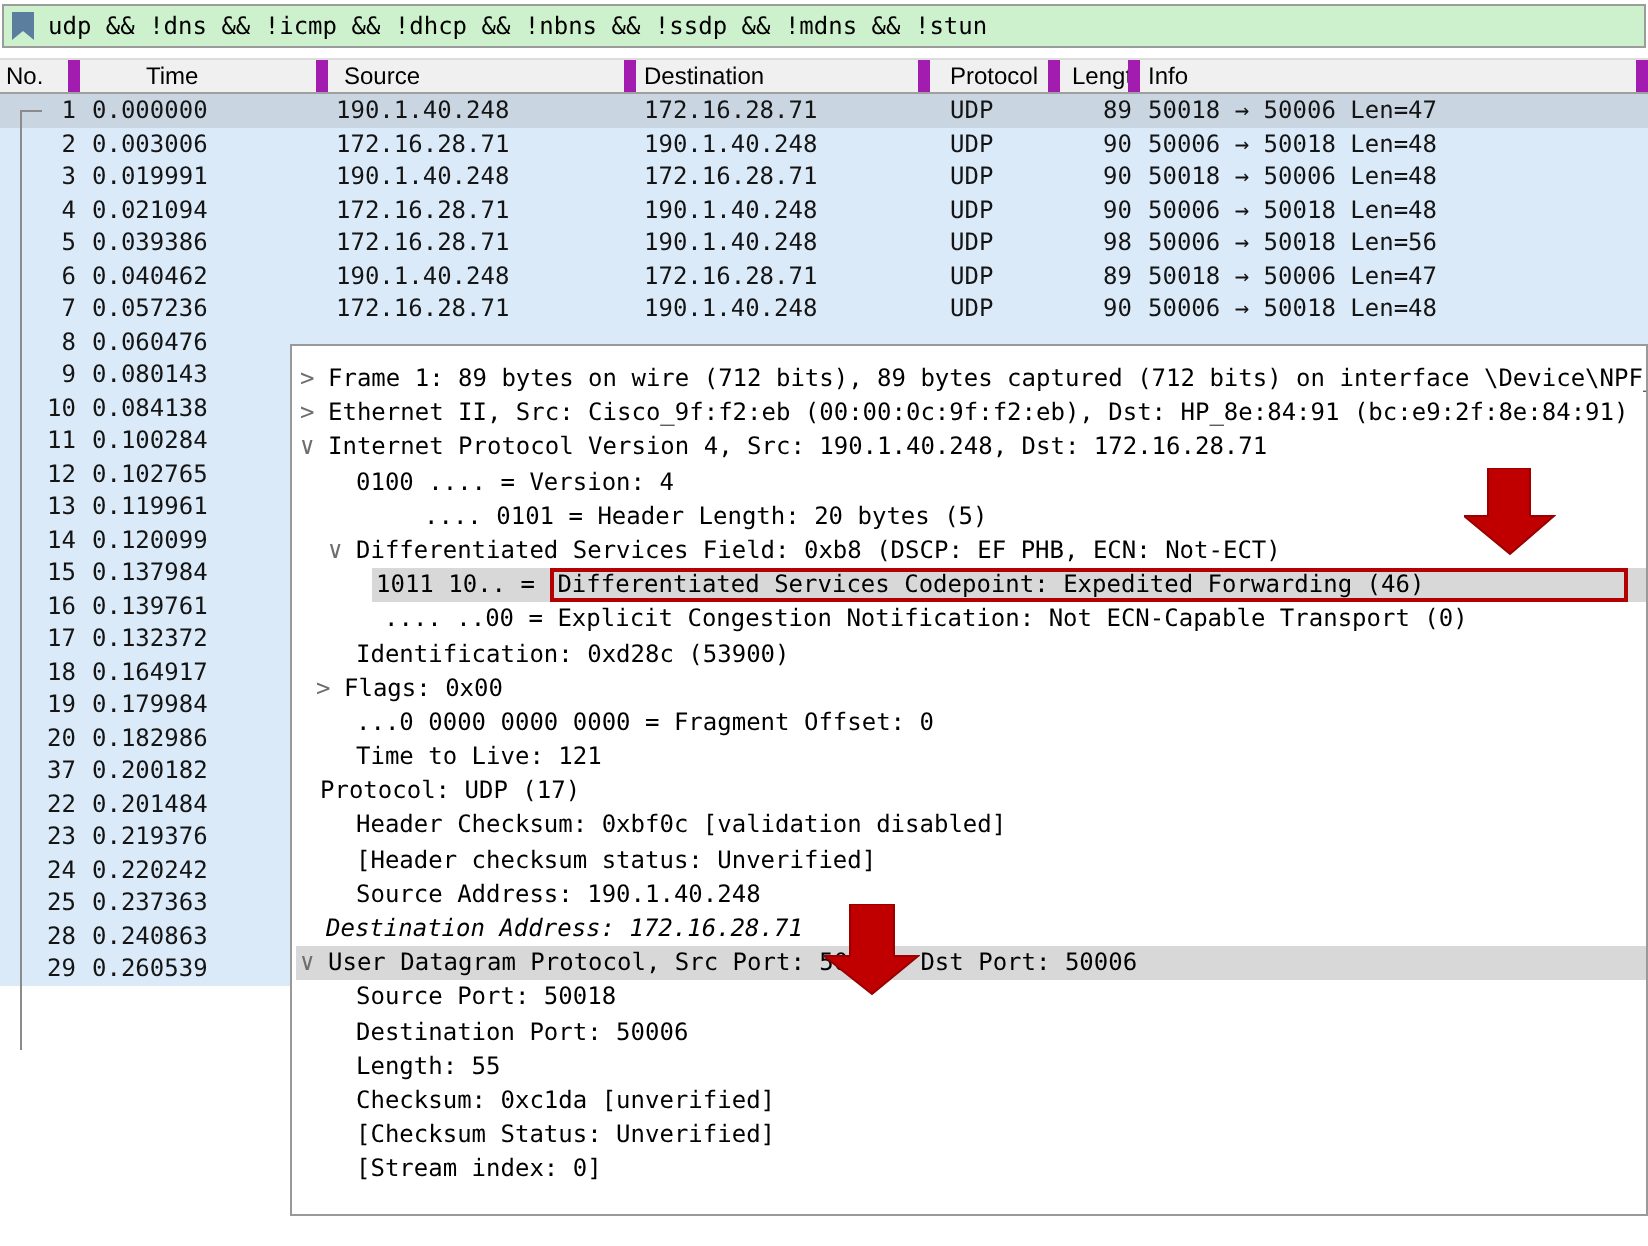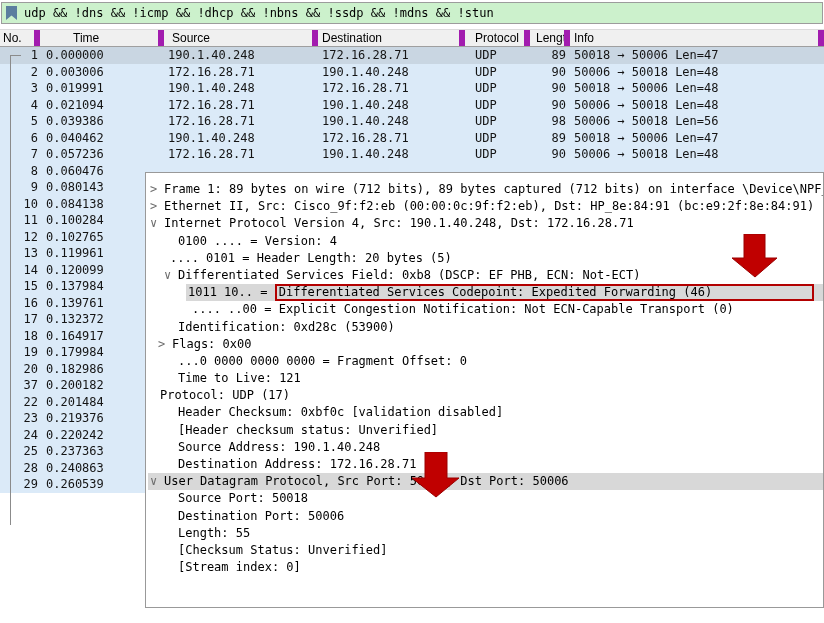--- a/index.html
+++ b/index.html
@@ -307,37 +307,38 @@
 
   <div class="conv-v"></div>
   <div class="conv-h"></div>
 
   <div class="dpane">
     <div id="dlines">
         <div class="dline" style="padding-left: 4px;"><span class="exp">&gt;</span><span>Frame 1: 89 bytes on wire (712 bits), 89 bytes captured (712 bits) on interface \Device\NPF_{</span></div>
         <div class="dline" style="padding-left: 4px;"><span class="exp">&gt;</span><span>Ethernet II, Src: Cisco_9f:f2:eb (00:00:0c:9f:f2:eb), Dst: HP_8e:84:91 (bc:e9:2f:8e:84:91)</span></div>
         <div class="dline" style="padding-left: 4px;"><span class="exp">∨</span><span>Internet Protocol Version 4, Src: 190.1.40.248, Dst: 172.16.28.71</span></div>
         <div class="dline" style="padding-left: 18px;"><span class="spacer"></span><span>0100 .... = Version: 4</span></div>
-        <div class="dline" style="padding-left: 10px;"><span class="spacer"></span><span>.... 0101 = Header Length: 20 bytes (5)</span></div>
+        <div class="dline" style="padding-left: 28px; margin-left: 24px;"><span class="spacer"></span><span>.... 0101 = Header Length: 20 bytes (5)</span></div>
         <div class="dline" style="padding-left: 18px;"><span class="exp">∨</span><span>Differentiated Services Field: 0xb8 (DSCP: EF PHB, ECN: Not-ECT)</span></div>
         <div class="dline hl" style="margin-left: 40px; padding-left: 2px;"><span>1011 10.. = </span><span class="redbox">Differentiated Services Codepoint: Expedited Forwarding (46)</span></div>
         <div class="dline" style="padding-left: 32px;"><span class="spacer"></span><span>.... ..00 = Explicit Congestion Notification: Not ECN-Capable Transport (0)</span></div>
         <div class="dline" style="padding-left: 18px;"><span class="spacer"></span><span>Identification: 0xd28c (53900)</span></div>
         <div class="dline" style="padding-left: 12px;"><span class="exp">&gt;</span><span>Flags: 0x00</span></div>
         <div class="dline" style="padding-left: 18px;"><span class="spacer"></span><span>...0 0000 0000 0000 = Fragment Offset: 0</span></div>
         <div class="dline" style="padding-left: 18px;"><span class="spacer"></span><span>Time to Live: 121</span></div>
         <div class="dline" style=""><span class="spacer"></span><span>Protocol: UDP (17)</span></div>
         <div class="dline" style="padding-left: 18px;"><span class="spacer"></span><span>Header Checksum: 0xbf0c [validation disabled]</span></div>
         <div class="dline" style="padding-left: 18px;"><span class="spacer"></span><span>[Header checksum status: Unverified]</span></div>
         <div class="dline" style="padding-left: 18px;"><span class="spacer"></span><span>Source Address: 190.1.40.248</span></div>
-        <div class="dline" style="padding-left: 18px;"><span class="spacer"></span><span>Destination Address: 172.16.28.71</span></div>
+        <div class="dline" style="padding-left: 3px; font-style: italic;"><span class="spacer"></span><span>Destination Address: 172.16.28.71</span></div>
         <div class="dline hl" style="margin-left: 2px; padding-left: 2px;"><span class="exp">∨</span><span>User Datagram Protocol, Src Port: 50018, Dst Port: 50006</span></div>
         <div class="dline" style="padding-left: 18px;"><span class="spacer"></span><span>Source Port: 50018</span></div>
         <div class="dline" style="padding-left: 18px;"><span class="spacer"></span><span>Destination Port: 50006</span></div>
         <div class="dline" style="padding-left: 18px;"><span class="spacer"></span><span>Length: 55</span></div>
+        <div class="dline" style="padding-left: 18px;"><span class="spacer"></span><span>Checksum: 0xc1da [unverified]</span></div>
         <div class="dline" style="padding-left: 18px;"><span class="spacer"></span><span>[Checksum Status: Unverified]</span></div>
         <div class="dline" style="padding-left: 18px;"><span class="spacer"></span><span>[Stream index: 0]</span></div>
       </div>
   </div>
 
   <svg class="arrow" style="left:732px;top:234px" width="46" height="44" viewBox="0 0 46 44">
     <polygon points="12,0 33,0 33,24 45,24 23,43 0,24 12,24" fill="#c00000" stroke="#9a0000" stroke-width="1"></polygon>
   </svg>
 
   <svg class="arrow" style="left:412px;top:452px" width="48" height="46" viewBox="0 0 48 46">

